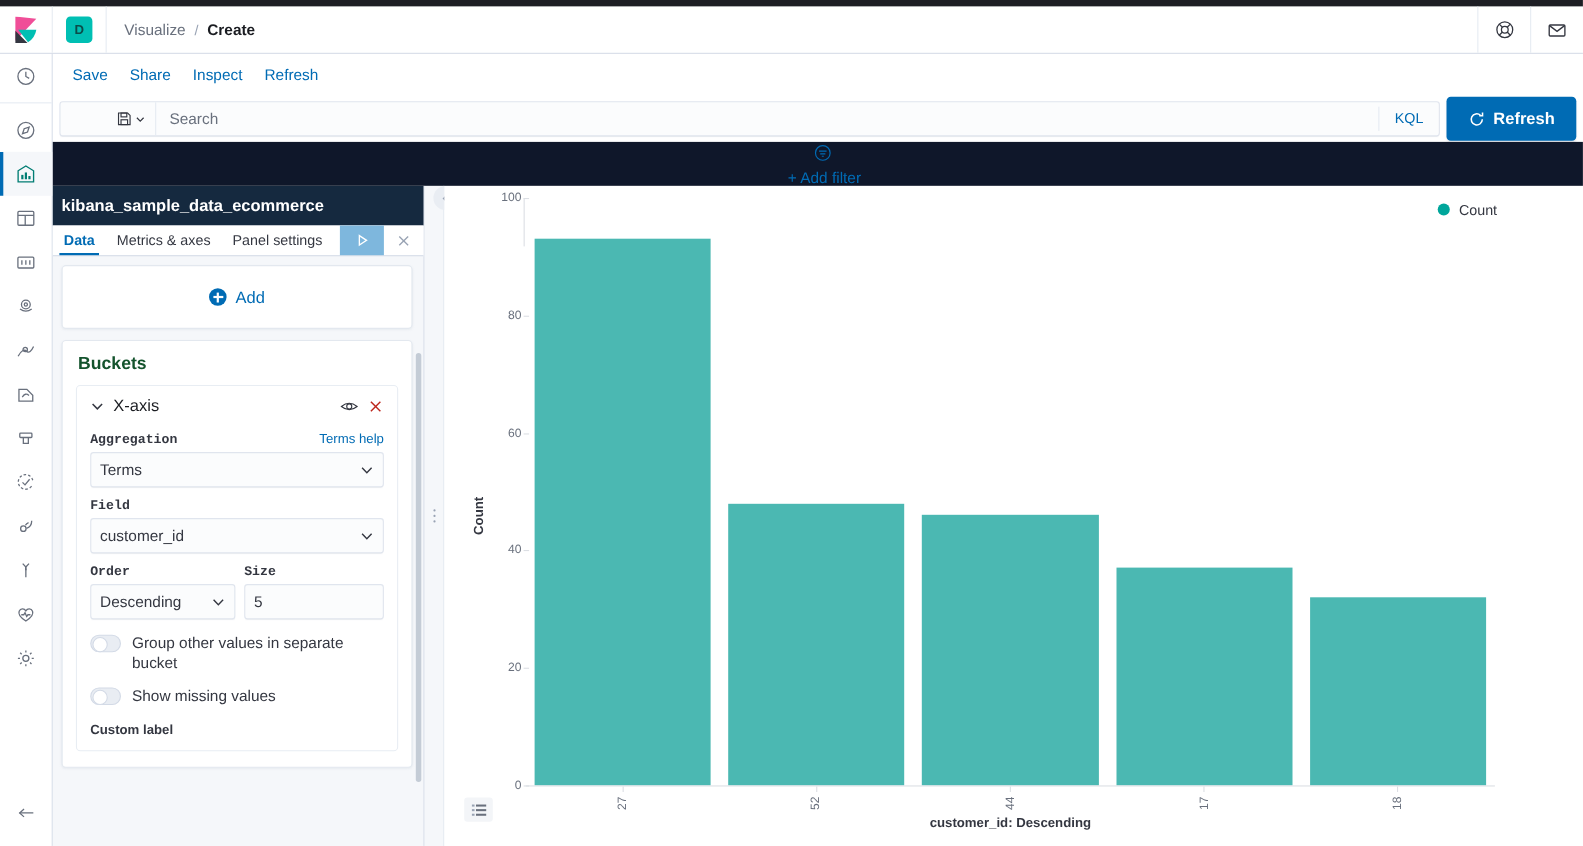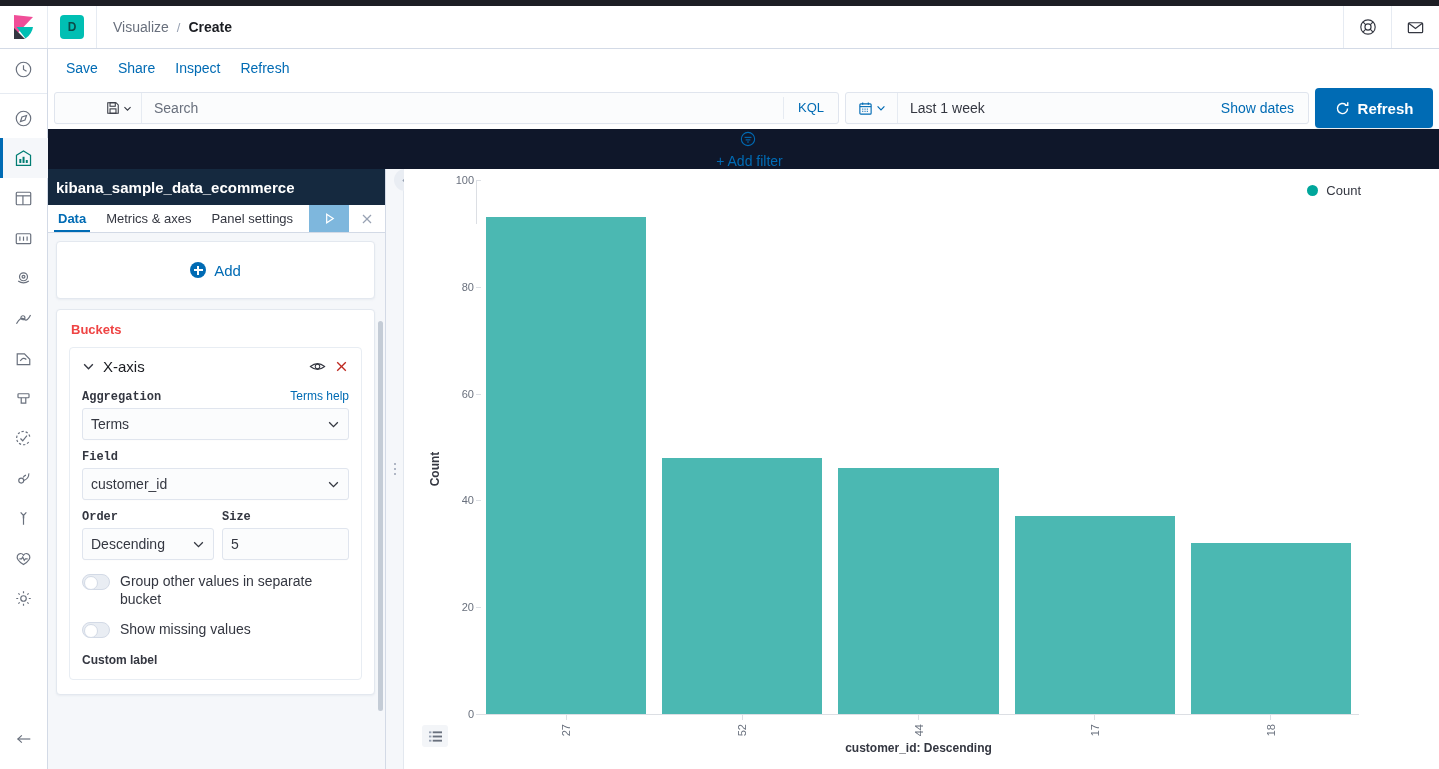--- a/index.html
+++ b/index.html
@@ -190,21 +190,21 @@
     position: relative; flex: none;
   }
   .plus-circle::before, .plus-circle::after {
     content: ''; position: absolute; background: #fff;
   }
   .plus-circle::before { left: 3.5px; top: 7px; width: 9px; height: 2px; }
   .plus-circle::after { top: 3.5px; left: 7px; height: 9px; width: 2px; }
 
   .buckets-card { padding: 12px 0 14px 0; }
   .buckets-title {
-    font-size: 13px; font-weight: bold; color: #ef4444;
+    font-size: 16px; font-weight: bold; color: #14532d;
     padding: 0 14px 10px 14px;
   }
   .agg-group {
     margin: 0 12px; border: 1px solid #e8edf3; border-radius: 4px;
     padding: 10px 12px 12px 12px;
   }
   .agg-head {
     display: flex; align-items: center; gap: 8px; margin-bottom: 14px;
   }
   .agg-head-label { font-size: 15px; color: #1a1c21; flex: 1; }
@@ -499,37 +499,20 @@
           <path d="M2 2 H11.5 L14 4.5 V14 H2 Z"></path>
           <rect x="4.6" y="2" width="6" height="4"></rect>
           <rect x="4.6" y="9" width="6.8" height="5"></rect>
         </svg>
         <svg width="9" height="9" viewBox="0 0 10 10" fill="none" stroke="#343741" stroke-width="1.2">
           <path d="M1.6 3.4 L5 6.8 L8.4 3.4"></path>
         </svg>
       </div>
       <input class="search-input" value="" placeholder="Search" style="">
       <div class="kql-badge">KQL</div>
-    </div>
-    <div class="datebar">
-      <div class="date-cal">
-        <svg width="15" height="15" viewBox="0 0 16 16" fill="none" stroke="#006bb4" stroke-width="1.2">
-          <rect x="2" y="3" width="12" height="11" rx="1"></rect>
-          <line x1="2" y1="6" x2="14" y2="6"></line>
-          <line x1="5" y1="1.6" x2="5" y2="4"></line>
-            <line x1="11" y1="1.6" x2="11" y2="4"></line>
-          <line x1="4.6" y1="8.6" x2="11.4" y2="8.6" stroke-dasharray="1 1.4"></line>
-          <line x1="4.6" y1="11" x2="11.4" y2="11" stroke-dasharray="1 1.4"></line>
-        </svg>
-        <svg width="10" height="10" viewBox="0 0 10 10" fill="none" stroke="#006bb4" stroke-width="1.2">
-          <path d="M1.6 3.4 L5 6.8 L8.4 3.4"></path>
-        </svg>
-      </div>
-      <div class="date-text">Last 1 week</div>
-      <div class="show-dates">Show dates</div>
     </div>
     <button class="refresh-btn">
       <svg width="15" height="15" viewBox="0 0 16 16" fill="none" stroke="#ffffff" stroke-width="1.5">
         <path d="M13.4 8 A5.4 5.4 0 1 1 11.6 4"></path>
         <path d="M13.6 1.4 V4.6 H10.4"></path>
       </svg>
       <span>Refresh</span>
     </button>
   </div>
 

